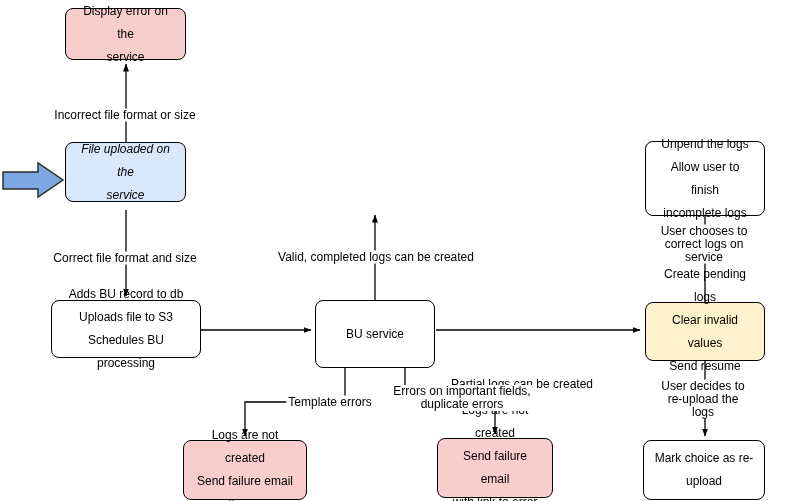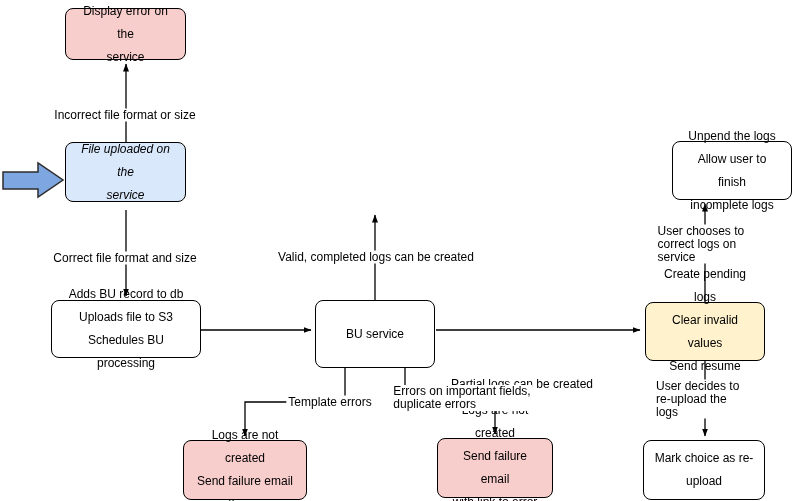--- a/index.html
+++ b/index.html
@@ -36,21 +36,21 @@
   .fill-green  { background: #abd99d; }
   .fill-yellow { background: #fff2cc; }
   .fill-white  { background: #ffffff; }
   .edge-label {
     position: absolute;
     transform: translate(-50%, -50%);
     background: #ffffff;
     font-size: 12px;
     line-height: 13px;
     color: #000000;
-    text-align: left;
+    text-align: center;
     white-space: pre-line;
     padding: 0 2px;
   }
 </style>
 </head>
 <body>
 
 <div id="canvas">
 
   <svg id="edges-svg">
@@ -91,21 +91,21 @@
 Uploads file to S3
 Schedules BU processing</div>
 
   <div class="node fill-white" style="left:315px; top:300px; width:120px; height:68px;">BU service</div>
 
 
   <div class="node fill-yellow" style="left:645px; top:302px; width:120px; height:59px;">Create pending logs
 Clear invalid values
 Send resume email</div>
 
-  <div class="node fill-white" style="left:672px; top:141px; width:120px; height:59px;">Unpend the logs
+  <div class="node fill-white" style="left:645px; top:141px; width:120px; height:75px;">Unpend the logs
 Allow user to finish
 incomplete logs</div>
 
   <div class="node fill-white" style="left:643px; top:440px; width:122px; height:60px;">Mark choice as re-
 upload</div>
 
   <div class="node fill-pink" style="left:183px; top:440px; width:124px; height:60px;">Logs are not created
 Send failure email
 with errors</div>
 

